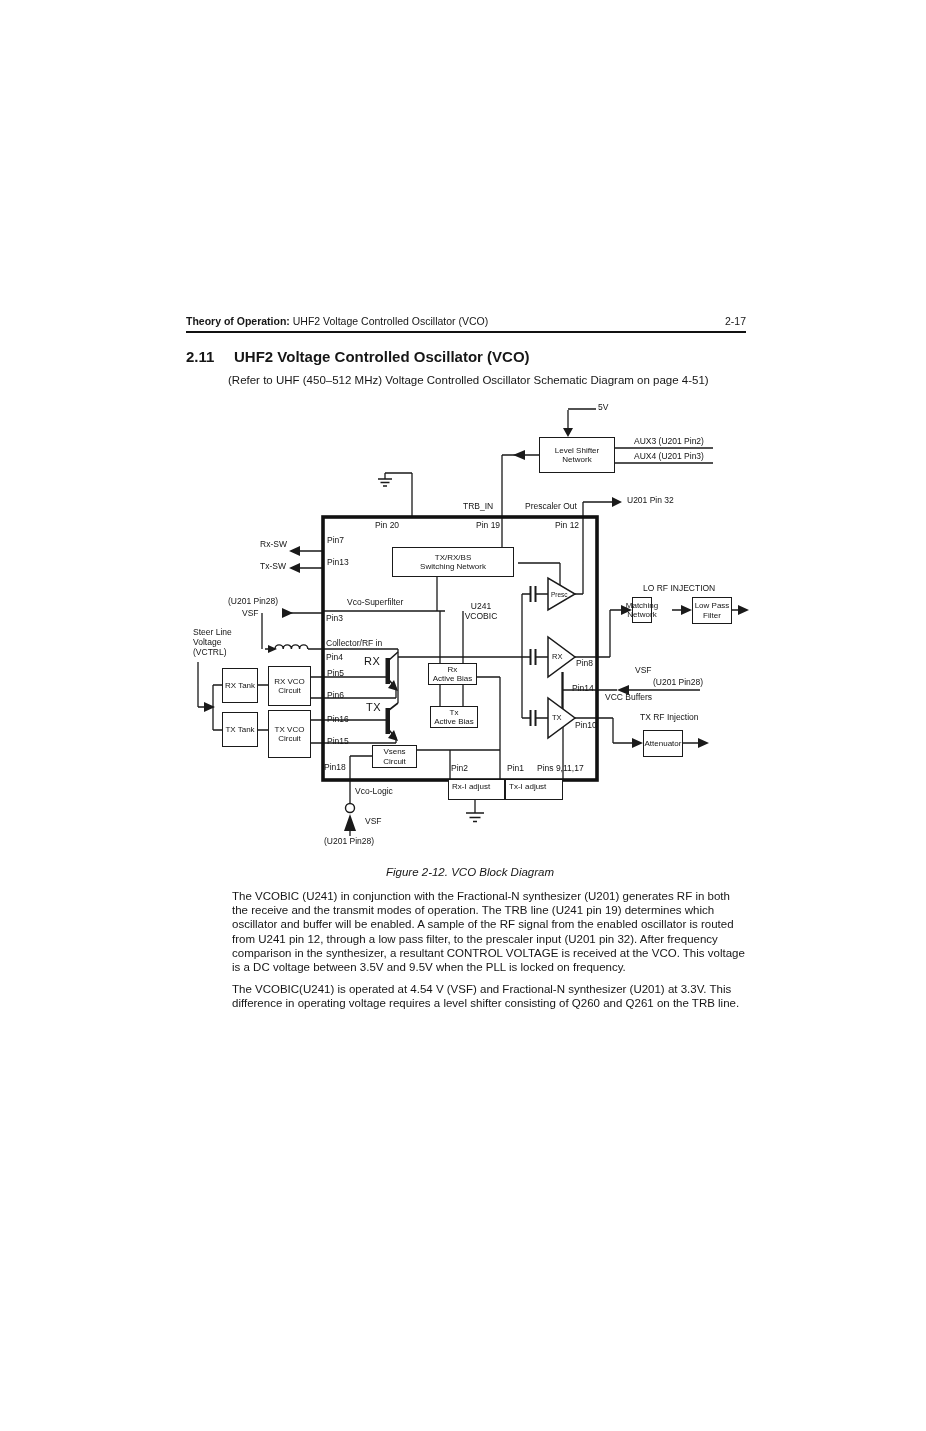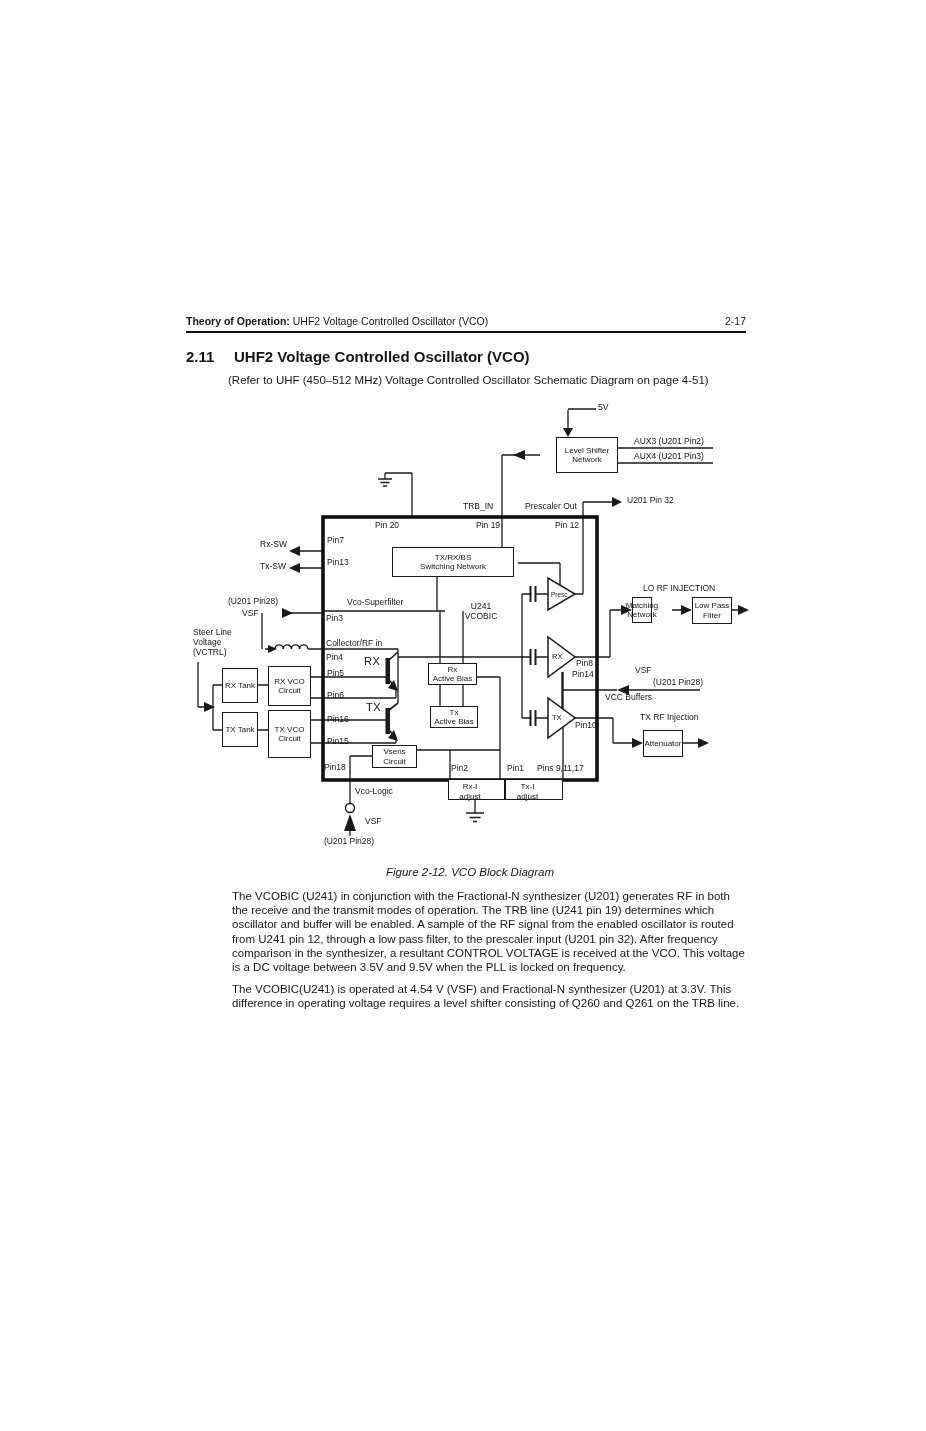--- a/index.html
+++ b/index.html
@@ -18,21 +18,21 @@
   
   .diagram{position:absolute;left:185px;top:400px;width:575px;height:462px;}
   .diagram svg{position:absolute;left:0;top:0;}
   .lbl{position:absolute;font-size:8.5px;line-height:10px;white-space:pre-line;color:#141414;}
   .tc{text-align:center;}
   .osc{font-size:11px;letter-spacing:.5px;}
   .buf{font-size:6.5px;}
   .box{position:absolute;border:1.4px solid #1a1a1a;background:#fff;display:flex;
        align-items:center;justify-content:center;text-align:center;
        font-size:8px;line-height:9.5px;white-space:pre-line;box-sizing:border-box;color:#141414;}
-  .adj{justify-content:flex-start;align-items:flex-start;padding:2px 16px 0 3px;text-align:center;
+  .adj{justify-content:flex-start;align-items:flex-start;padding:2px 5px 0 3px;text-align:center;
        border-top:none;}
 </style>
 </head>
 <body>
 
 <div class="page">
 
   <div class="hdr">
     <div><span class="b">Theory of Operation:</span><span> UHF2 Voltage Controlled Oscillator (VCO)</span></div>
     <div>2-17</div>
@@ -95,21 +95,21 @@
 
       <polygon points="363,178 363,210 390,194" fill="#fff" stroke="#1a1a1a" stroke-width="1.5"></polygon>
       <polygon points="363,237 363,277 390,257" fill="#fff" stroke="#1a1a1a" stroke-width="1.5"></polygon>
       <polygon points="363,298 363,338 390,318" fill="#fff" stroke="#1a1a1a" stroke-width="1.5"></polygon>
 
       <rect x="138" y="117" width="274" height="263" fill="none" stroke="#111" stroke-width="3.6"></rect>
 
       <circle cx="165" cy="408" r="4.5" fill="#fff" stroke="#1a1a1a" stroke-width="1.4"></circle>
     </svg>
 
-    <div class="box" style="left:371px;top:37px;width:62px;height:36px">Level Shifter
+    <div class="box" style="left:354px;top:37px;width:76px;height:36px">Level Shifter
 Network</div>
     <div class="box" style="left:207px;top:147px;width:122px;height:30px">TX/RX/BS
 Switching Network</div>
     <div class="box" style="left:37px;top:268px;width:36px;height:35px">RX Tank</div>
     <div class="box" style="left:83px;top:266px;width:43px;height:40px">RX VCO
 Circuit</div>
     <div class="box" style="left:37px;top:312px;width:36px;height:35px">TX Tank</div>
     <div class="box" style="left:83px;top:310px;width:43px;height:48px">TX VCO
 Circuit</div>
     <div class="box" style="left:243px;top:263px;width:49px;height:22px">Rx
@@ -154,21 +154,21 @@
     <div class="lbl" style="left:142px;top:290px">Pin6</div>
     <div class="lbl" style="left:142px;top:314px">Pin16</div>
     <div class="lbl" style="left:142px;top:336px">Pin15</div>
     <div class="lbl" style="left:139px;top:362px">Pin18</div>
     <div class="lbl osc" style="left:179px;top:256px">RX</div>
     <div class="lbl osc" style="left:181px;top:302px">TX</div>
     <div class="lbl buf" style="left:366px;top:190px">Presc</div>
     <div class="lbl" style="left:367px;top:252px;font-size:7.5px">RX</div>
     <div class="lbl" style="left:367px;top:313px;font-size:7.5px">TX</div>
     <div class="lbl" style="left:391px;top:258px">Pin8</div>
-    <div class="lbl" style="left:387px;top:269px">Pin14</div>
+    <div class="lbl" style="left:387px;top:283px">Pin14</div>
     <div class="lbl" style="left:390px;top:320px">Pin10</div>
     <div class="lbl" style="left:458px;top:183px">LO RF INJECTION</div>
     <div class="lbl" style="left:450px;top:265px">VSF</div>
     <div class="lbl" style="left:468px;top:277px">(U201 Pin28)</div>
     <div class="lbl" style="left:420px;top:292px">VCC Buffers</div>
     <div class="lbl" style="left:455px;top:312px">TX RF Injection</div>
     <div class="lbl" style="left:266px;top:363px">Pin2</div>
     <div class="lbl" style="left:322px;top:363px">Pin1</div>
     <div class="lbl" style="left:352px;top:363px">Pins 9,11,17</div>
     <div class="lbl" style="left:170px;top:386px">Vco-Logic</div>

